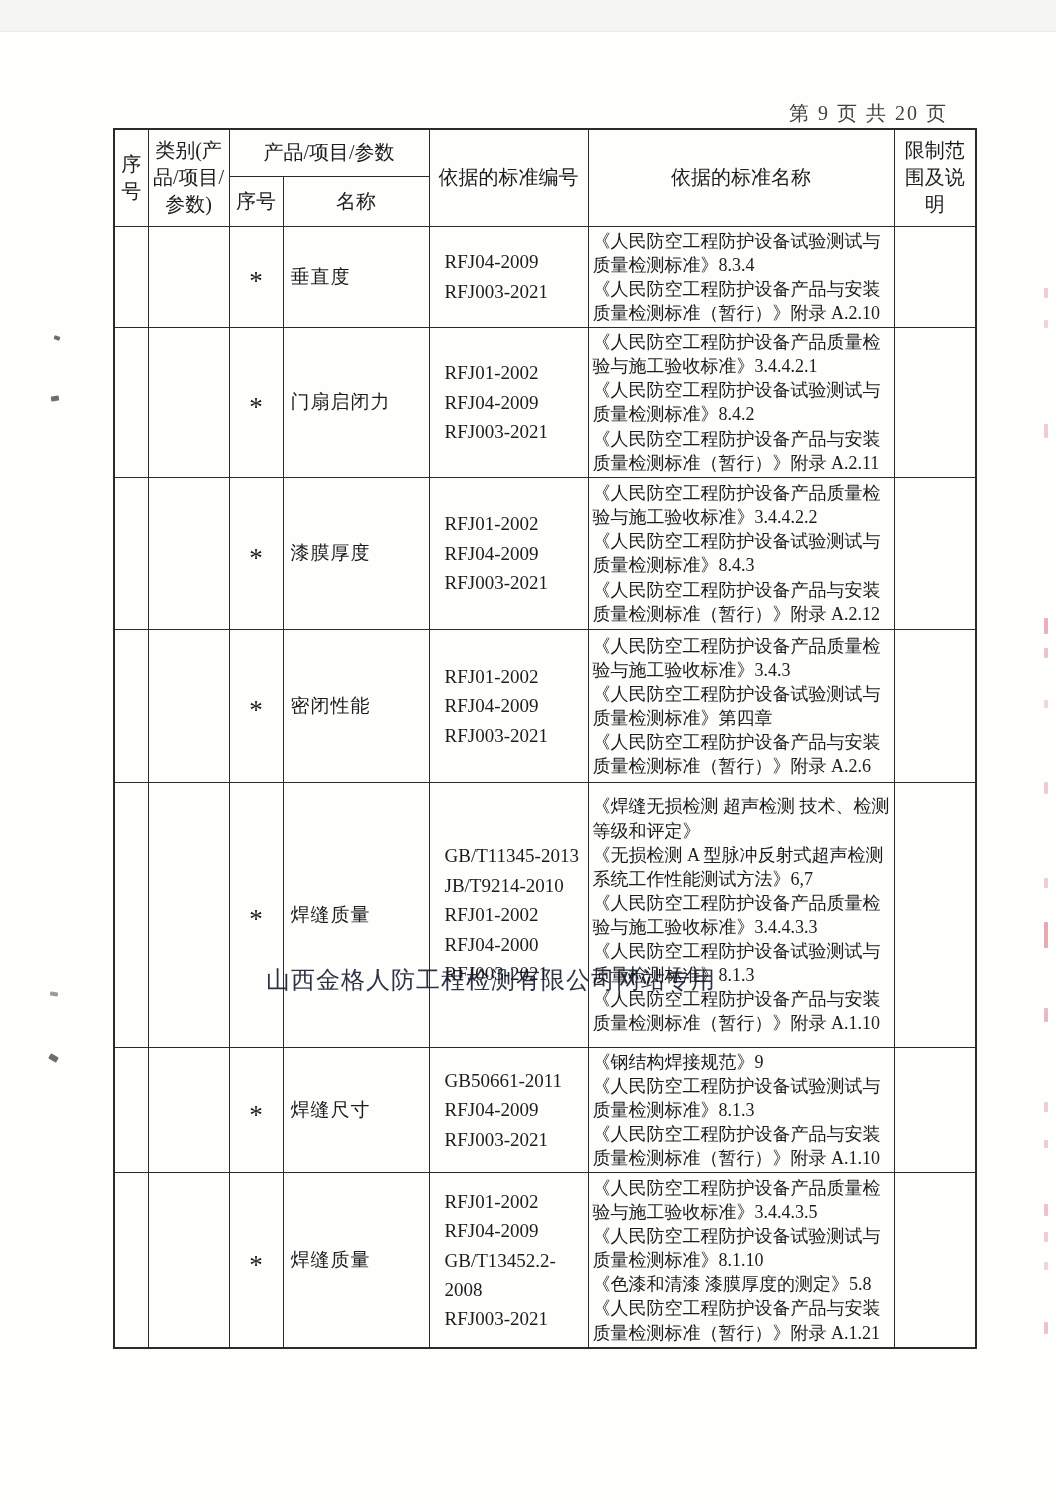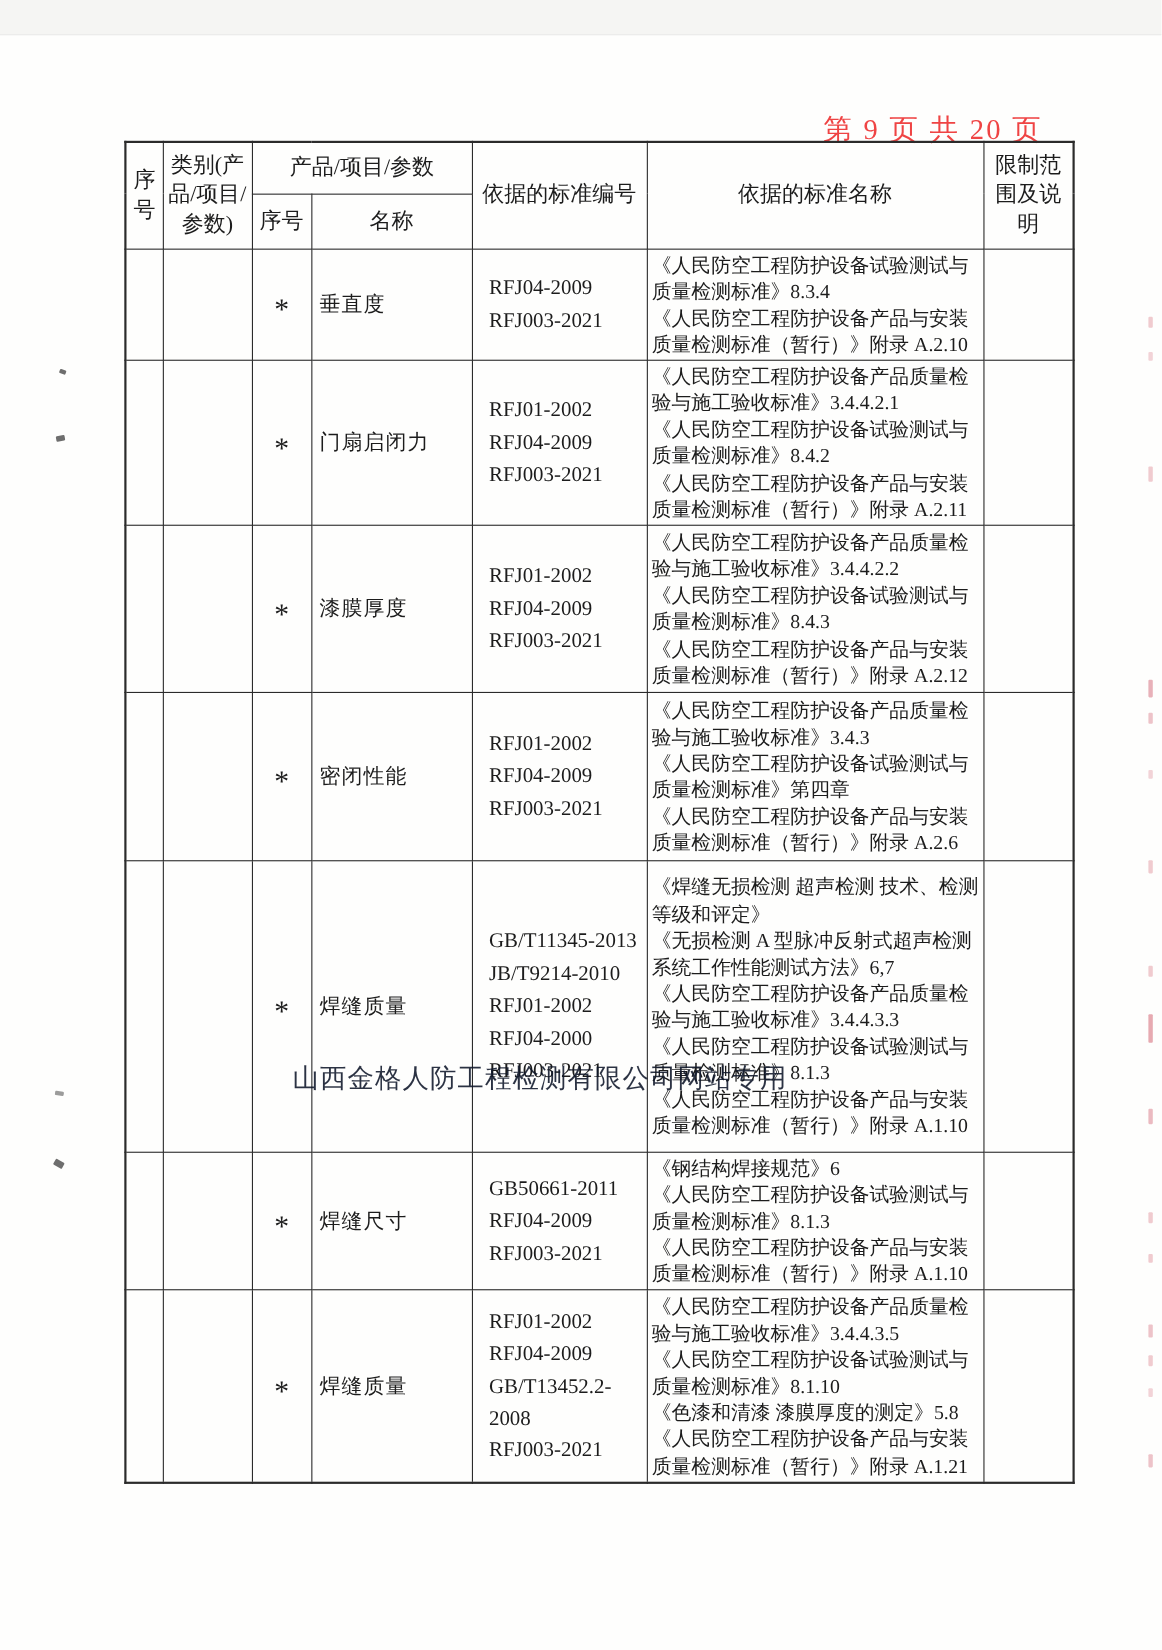--- a/index.html
+++ b/index.html
@@ -13,21 +13,21 @@
     overflow: hidden;
   }
   .scan-top-band {
     position: absolute; left: 0; top: 0; width: 1056px; height: 32px;
     background: #f5f5f3;
     border-bottom: 1px solid #ececea;
   }
   .page-number {
     position: absolute; top: 100px; left: 0; width: 948px;
     text-align: right;
-    font-size: 26px; letter-spacing: 2px; color: #ef4444;
+    font-size: 20px; letter-spacing: 2px; color: #404040;
   }
   .doc-table {
     position: absolute; left: 113px; top: 128px;
     width: 862px;
     border-collapse: collapse;
     table-layout: fixed;
     border: 2px solid #2b2b2b;
     background: transparent;
   }
   .doc-table th, .doc-table td {
@@ -197,21 +197,21 @@
       <td class="c-limit"></td>
     </tr>
     <tr>
       <td class="c-serial"></td>
       <td class="c-category"></td>
       <td class="c-substar"><span>*</span></td>
       <td class="c-name">焊缝尺寸</td>
       <td class="c-codes">GB50661-2011
 RFJ04-2009
 RFJ003-2021</td>
-      <td class="c-standards">《钢结构焊接规范》6
+      <td class="c-standards">《钢结构焊接规范》9
 《人民防空工程防护设备试验测试与质量检测标准》8.1.3
 《人民防空工程防护设备产品与安装质量检测标准（暂行）》附录 A.1.10</td>
       <td class="c-limit"></td>
     </tr>
     <tr>
       <td class="c-serial"></td>
       <td class="c-category"></td>
       <td class="c-substar"><span>*</span></td>
       <td class="c-name">焊缝质量</td>
       <td class="c-codes">RFJ01-2002

